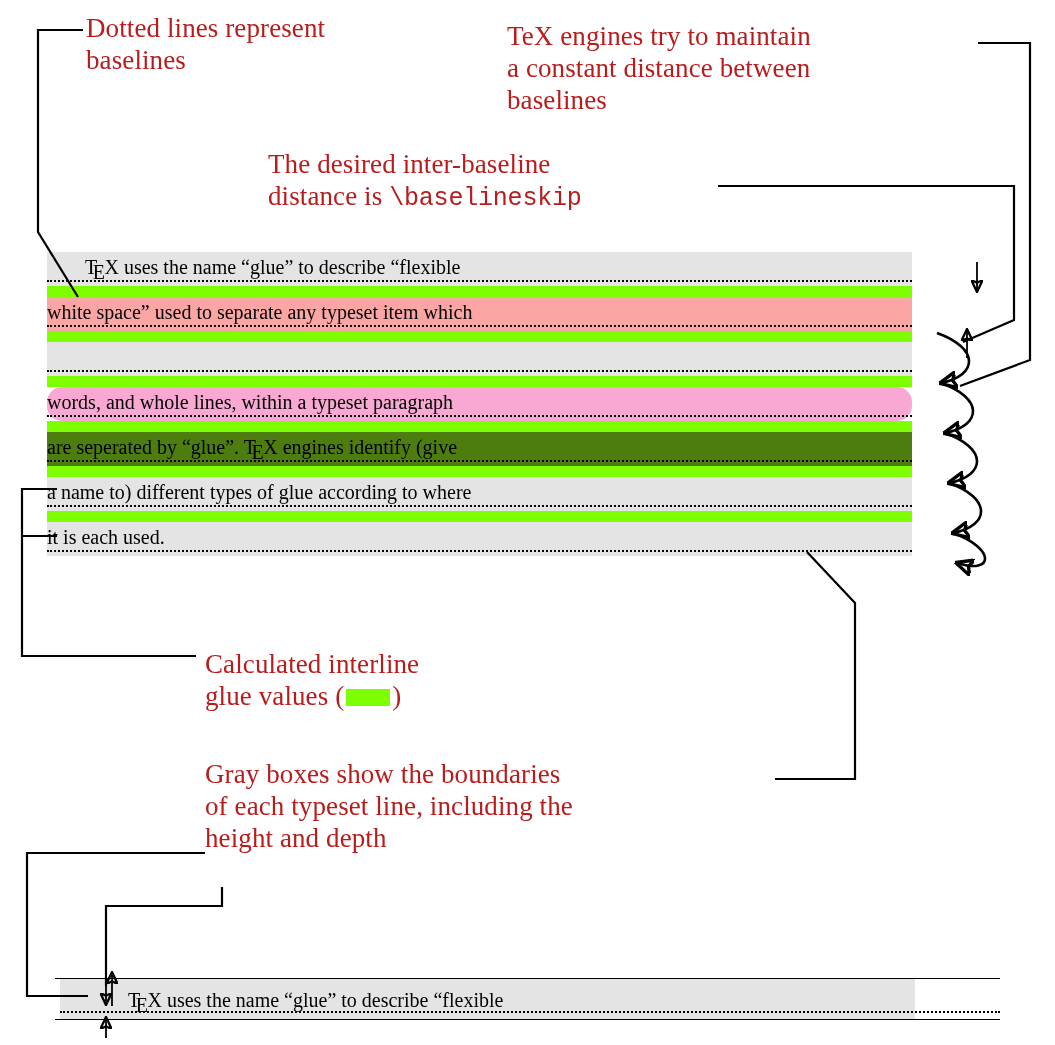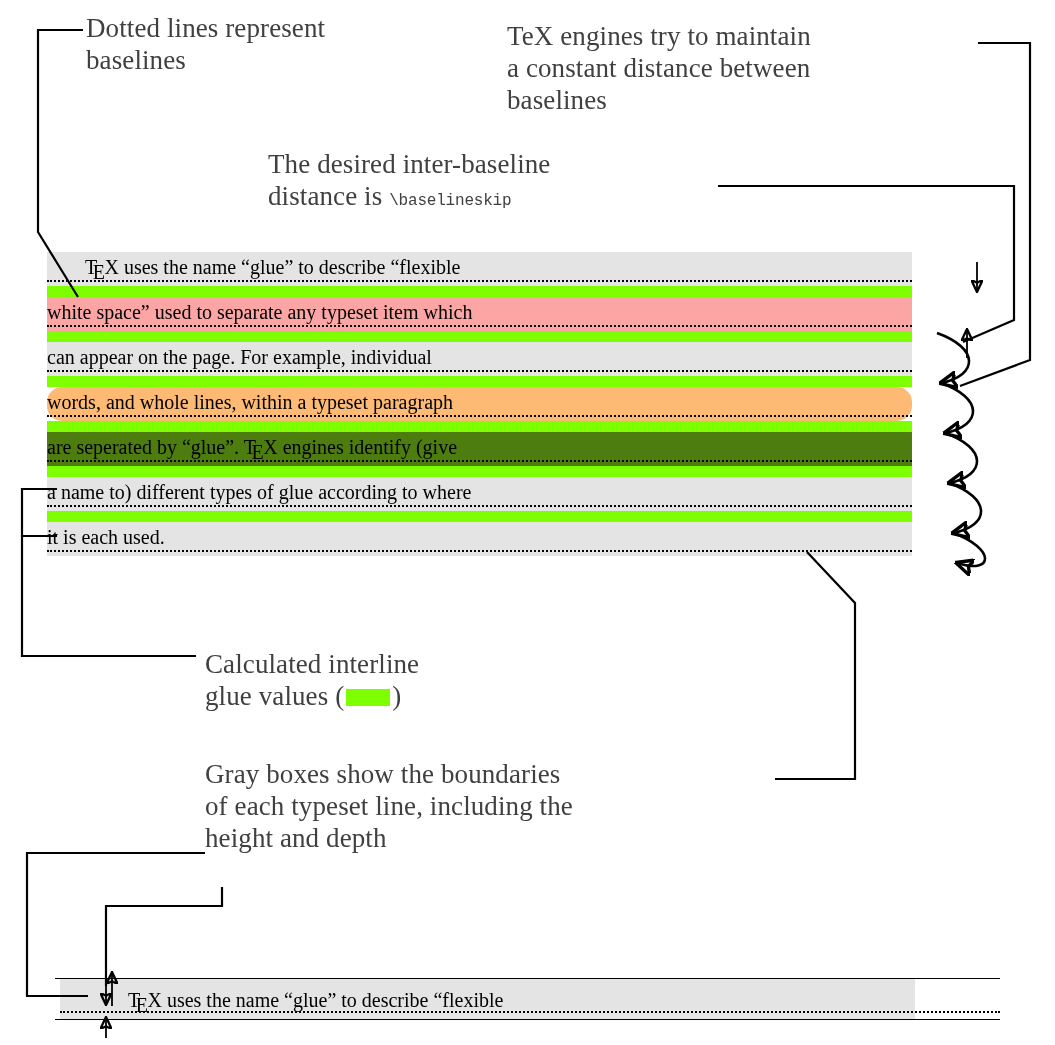--- a/index.html
+++ b/index.html
@@ -9,27 +9,27 @@
     color:#000;
   }
   #stage{position:absolute;inset:0;width:1055px;height:1045px;}
 
   
   .note{
     position:absolute;
     font-family:"Liberation Serif","DejaVu Serif",serif;
     font-size:27px;
     line-height:32px;
-    color:#404040;
+    color:#b91c1c;
     white-space:pre-line;
     letter-spacing:.1px;
   }
   .note .mono{
     font-family:"Liberation Mono","DejaVu Sans Mono",monospace;
-    font-size:16px;
+    font-size:25px;
     letter-spacing:-.2px;
   }
   .note .ital{text-align:center;}
 
   
   .swatch{
     display:inline-block;
     width:44px;height:17px;
     vertical-align:-1px;
     margin:0 2px;
@@ -115,27 +115,26 @@
       <div class="gluebar" style="background: rgb(125, 255, 0);"></div>
       <div class="lineblock">
         <div class="greybox" style="background: #fca5a5;">
           <div class="txt">white space” used to separate any typeset item which</div>
           <div class="baseline" style="bottom: 4px;"></div>
         </div>
       </div>
       <div class="gluebar" style="background: rgb(125, 255, 0);"></div>
       <div class="lineblock">
         <div class="greybox" style="background: rgb(228, 228, 228);">
-          <div class="txt">can  appear  on  the  page.   For  example,  individual</div>
-          <div class="baseline" style="bottom: 4px;"></div>
-        </div>
-      </div>
-      <div class="gluebar" style="background: rgb(125, 255, 0);"></div>
-      <div class="lineblock">
-        <div class="greybox" style="background: #fdba74; border-radius: 15px;">
+          <div class="baseline" style="bottom: 4px;"></div>
+        </div>
+      </div>
+      <div class="gluebar" style="background: rgb(125, 255, 0);"></div>
+      <div class="lineblock">
+        <div class="greybox" style="background: #f9a8d4; border-radius: 15px;">
           <div class="txt">words,  and  whole  lines,  within  a  typeset  paragraph</div>
           <div class="baseline" style="bottom: 4px;"></div>
         </div>
       </div>
       <div class="gluebar" style="background: rgb(125, 255, 0);"></div>
       <div class="lineblock">
         <div class="greybox" style="background: #4d7c0f;">
           <div class="txt">are seperated by  “glue”.  <span class="tex"><span>T</span><span class="e">E</span><span>X</span></span> engines identify  (give</div>
           <div class="baseline" style="bottom: 4px;"></div>
         </div>

